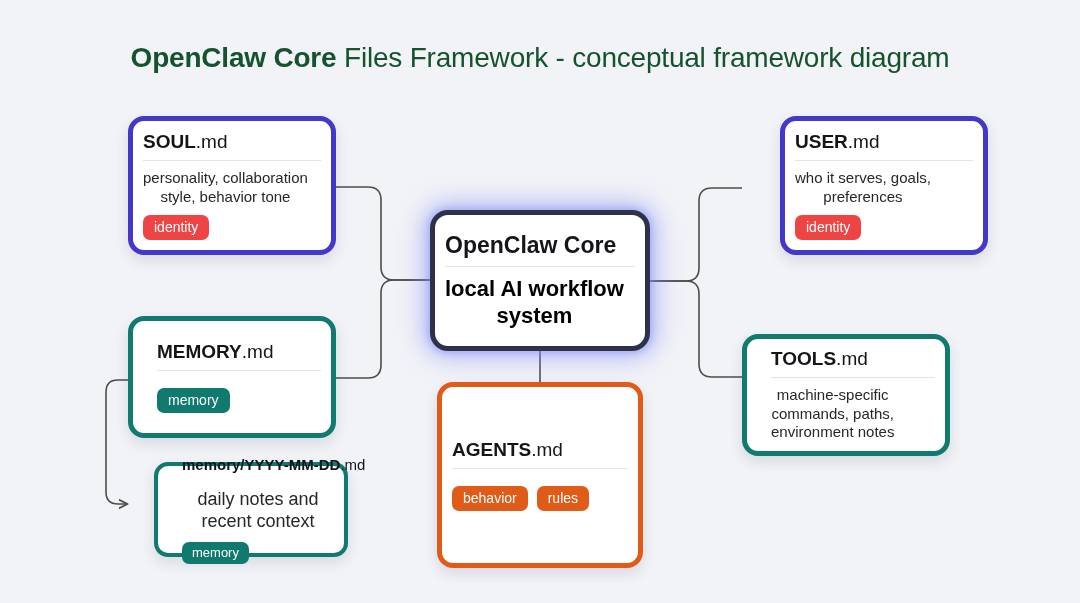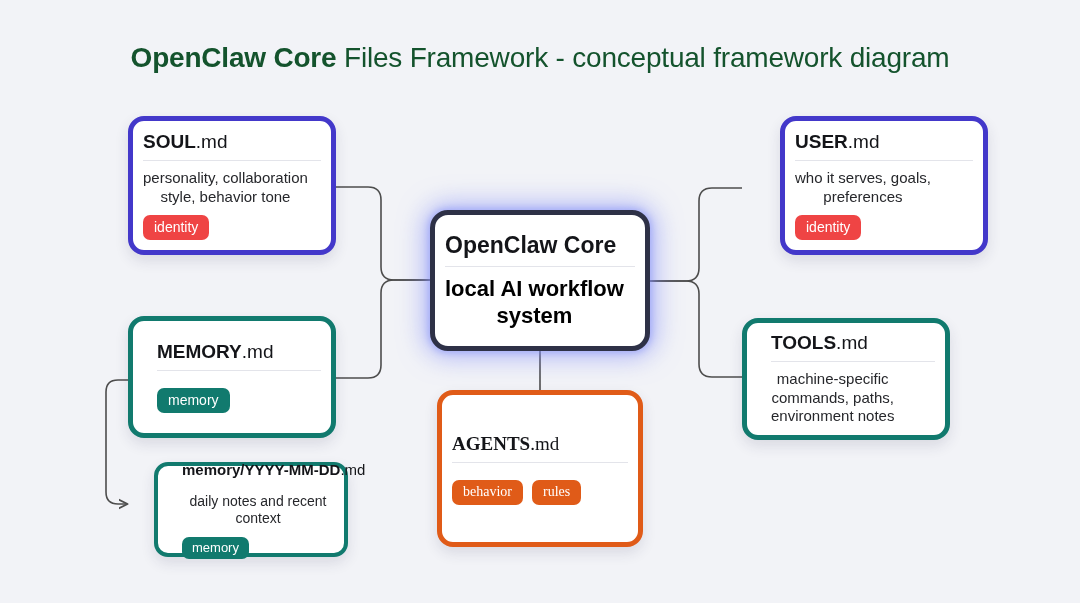--- a/index.html
+++ b/index.html
@@ -48,32 +48,32 @@
   .teal-node   { border:5px solid #117a6e;padding-left:24px; }
   .orange-node { border:5px solid #e05b18; }
   .badge-indigo { background:#ef4444; }
   .badge-teal   { background:#117a6e; }
   .badge-orange { background:#e05b18; }
 
   #node-soul   { left:128px; top:116px; width:208px; height:139px; }
   #node-user   { left:780px; top:116px; width:208px; height:139px; }
   #node-memory { left:128px; top:316px; width:208px; height:122px; }
   #node-daily  { left:154px; top:462px; width:194px; height:95px; border-width:4px; border-radius:14px; }
-  #node-tools  { left:742px; top:318px; width:208px; height:122px; }
-  #node-agents { left:437px; top:390px; width:206px; height:157px;font-family:Liberation Serif, serif; }
+  #node-tools  { left:742px; top:334px; width:208px; height:122px; }
+  #node-agents { left:437px; top:382px; width:206px; height:186px; }
   #node-core   {
     left:430px; top:210px; width:220px; height:141px;
     border:5px solid #2e3147; border-radius:18px;
     box-shadow:0 0 24px 7px rgba(129,140,248,0.55), 0 0 6px 2px rgba(129,140,248,0.45);
   }
   #node-core .ntitle { font-size:23px; font-weight:700; }
   #node-core .ndesc  { font-size:22px; color:#000000;font-weight:bold; }
   #node-agents .ndesc { font-size:14px; }
   #node-daily .ntitle { font-size:15px; }
-  #node-daily .ndesc  { font-size:14px; }
+  #node-daily .ndesc  { font-size:18px; }
   #node-daily .badge  { font-size:13px; padding:4px 10px 5px 10px; }
 </style>
 </head>
 <body>
 
 <div id="canvas">
 
   <div id="diagram-title">
     <span class="tbold">OpenClaw Core</span><span> Files Framework - conceptual framework diagram</span>
   </div>

